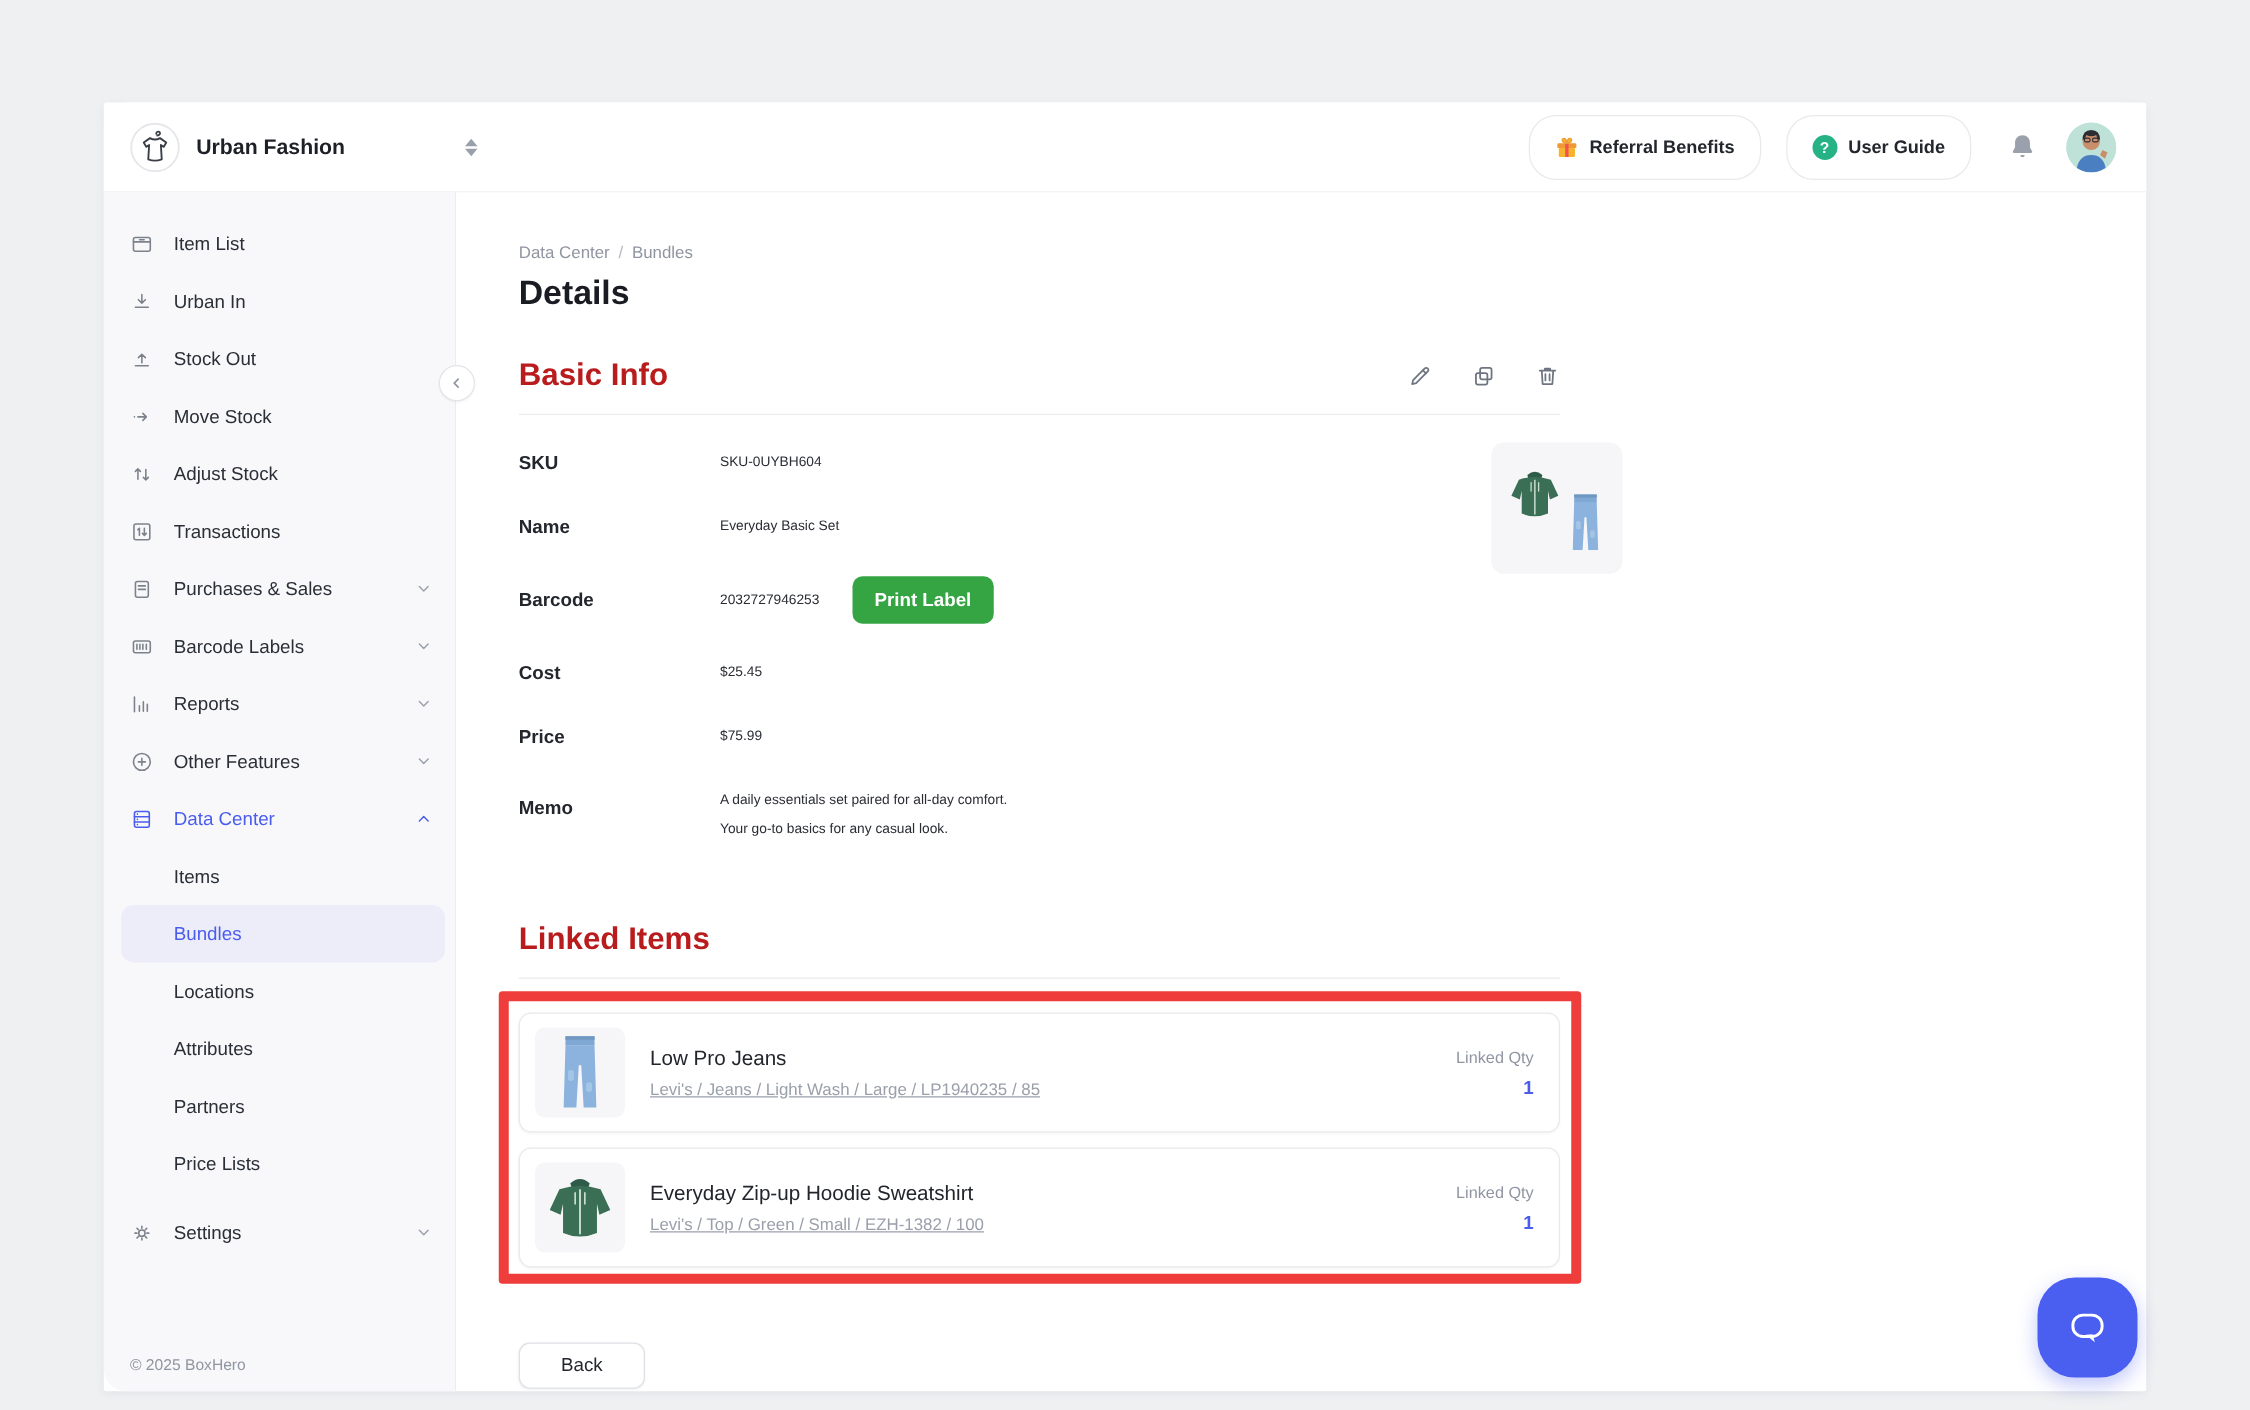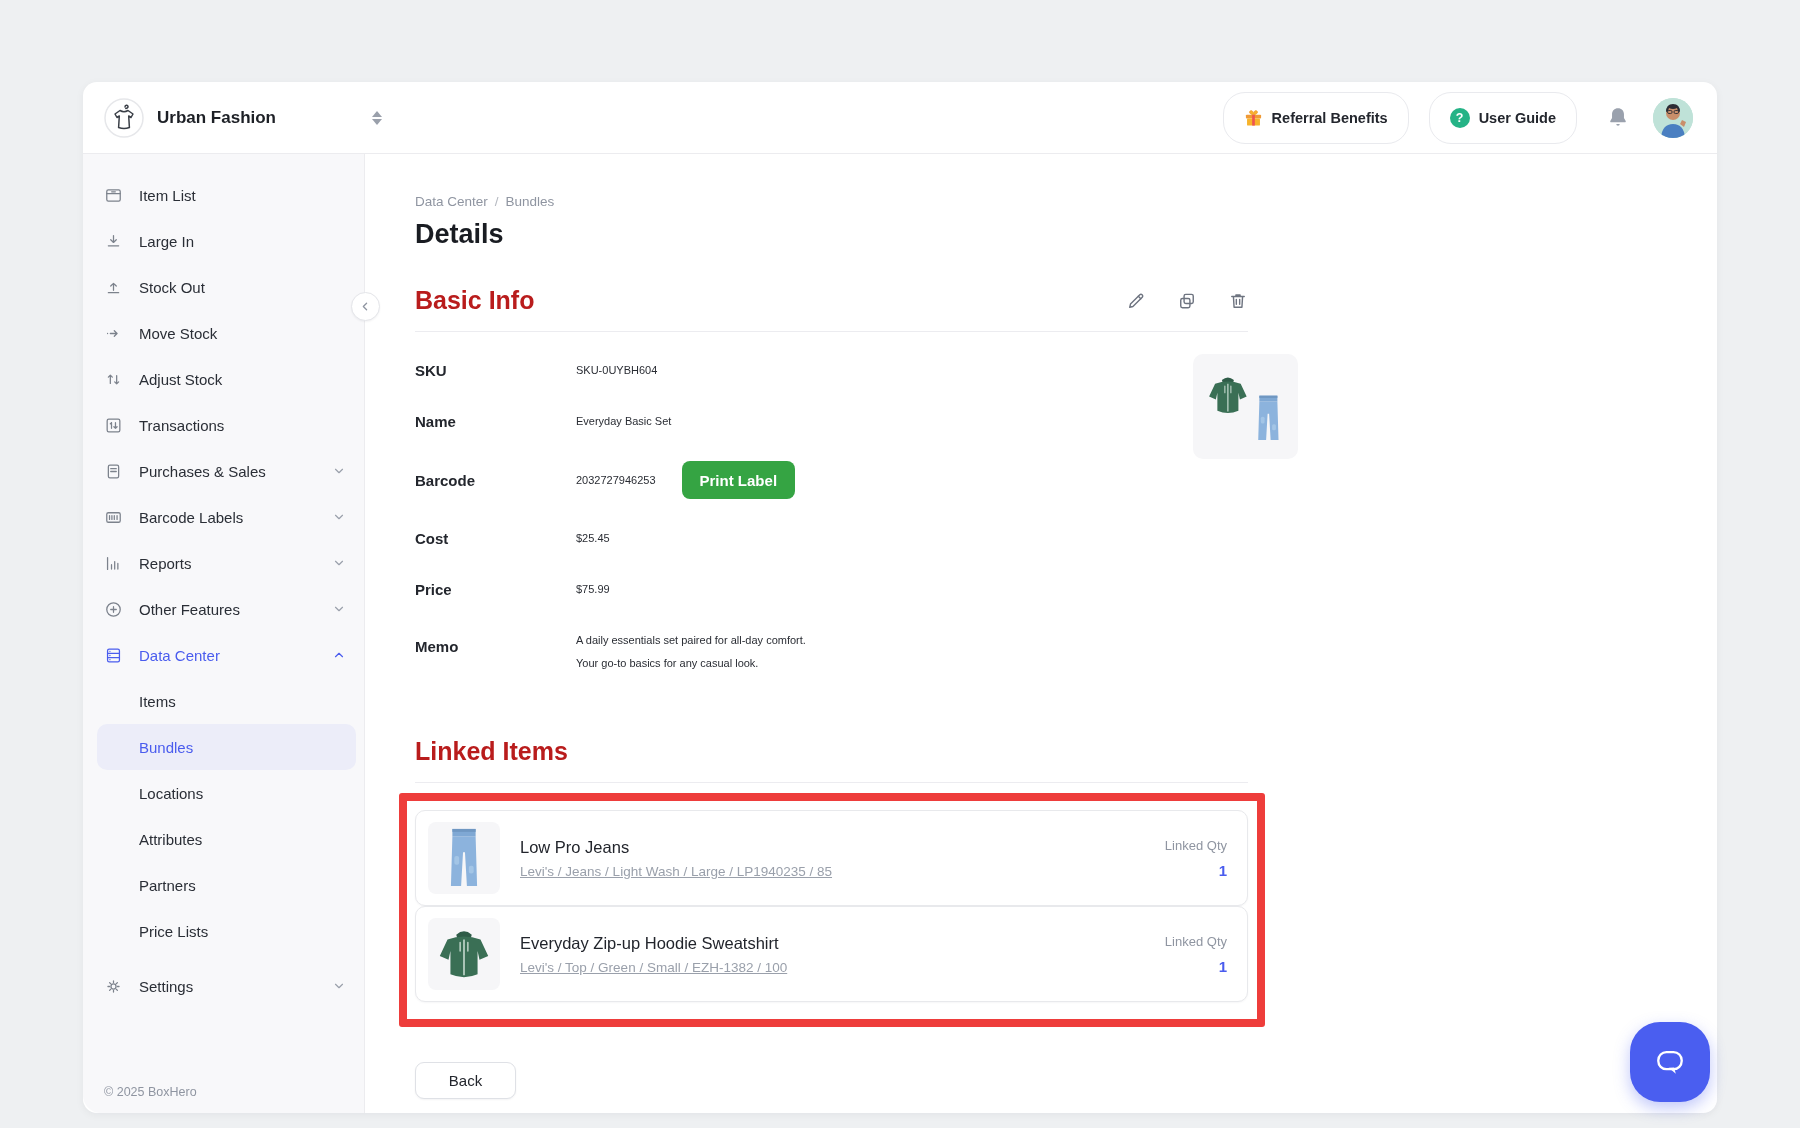--- a/index.html
+++ b/index.html
@@ -6,21 +6,21 @@
   html,body { width:1800px; height:1128px; }
   body {
     font-family:"Liberation Sans", sans-serif;
     background:#eef0f2;
     position:relative;
     overflow:hidden;
     color:#22252c;
   }
   .app-card {
     position:absolute; left:83px; top:82px; width:1634px; height:1031px;
-    background:#ffffff; border-radius:14px;
+    background:#ffffff; border-radius:2px;
     box-shadow:0 2px 8px rgba(20,24,40,.05);
   }
   
   .card-header {
     position:absolute; left:0; top:0; right:0; height:72px;
     border-bottom:1px solid #ececef;
     display:flex; align-items:center; padding:0 24px 0 21px;
     border-radius:18px 18px 0 0; background:#fff; z-index:4;
   }
   .ws-logo { width:40px; height:40px; flex:0 0 auto; }
@@ -95,21 +95,21 @@
   .btn-green {
     margin-left:26px; height:38px; padding:0 18px; border:none; border-radius:8px;
     background:#35a443; color:#fff; font-size:15px; font-weight:600; cursor:pointer;
     font-family:"Liberation Sans", sans-serif;
   }
   .prod-thumb {
     position:absolute; left:778px; top:200px; width:105px; height:105px;
     background:#f6f6f8; border-radius:10px; display:flex; align-items:center; justify-content:center;
   }
   .linked-head { margin-top:62px; }
-  .cards { margin-top:27px; display:flex; flex-direction:column; gap:0; }
+  .cards { margin-top:27px; display:flex; flex-direction:column; gap:12px; }
   .li-card {
     height:96px; background:#fff; border:1px solid #e8e9ec; border-radius:10px;
     box-shadow:0 1px 2px rgba(20,24,40,.04);
     display:flex; align-items:center; padding:0 20px 0 12px; cursor:pointer;
   }
   .li-thumb {
     width:72px; height:72px; border-radius:8px; background:#f6f6f8; flex:0 0 auto;
     display:flex; align-items:center; justify-content:center;
   }
   .li-info { margin-left:20px; }
@@ -223,21 +223,21 @@
       </span>
       <span class="lbl">Item List</span>
     </div>
 
     <div class="nav-item">
       <span class="nic">
         <svg viewBox="0 0 24 24" fill="none" stroke="currentColor" stroke-width="1.6" stroke-linecap="round" stroke-linejoin="round">
           <path d="M12 4.5v8.7M8.5 9.8l3.5 3.4 3.5-3.4M5.5 17.5h13"></path>
         </svg>
       </span>
-      <span class="lbl">Large In</span>
+      <span class="lbl">Urban In</span>
     </div>
 
     <div class="nav-item">
       <span class="nic">
         <svg viewBox="0 0 24 24" fill="none" stroke="currentColor" stroke-width="1.6" stroke-linecap="round" stroke-linejoin="round">
           <path d="M12 15.5V6.8M8.5 10.2 12 6.8l3.5 3.4M5.5 18.5h13"></path>
         </svg>
       </span>
       <span class="lbl">Stock Out</span>
     </div>

